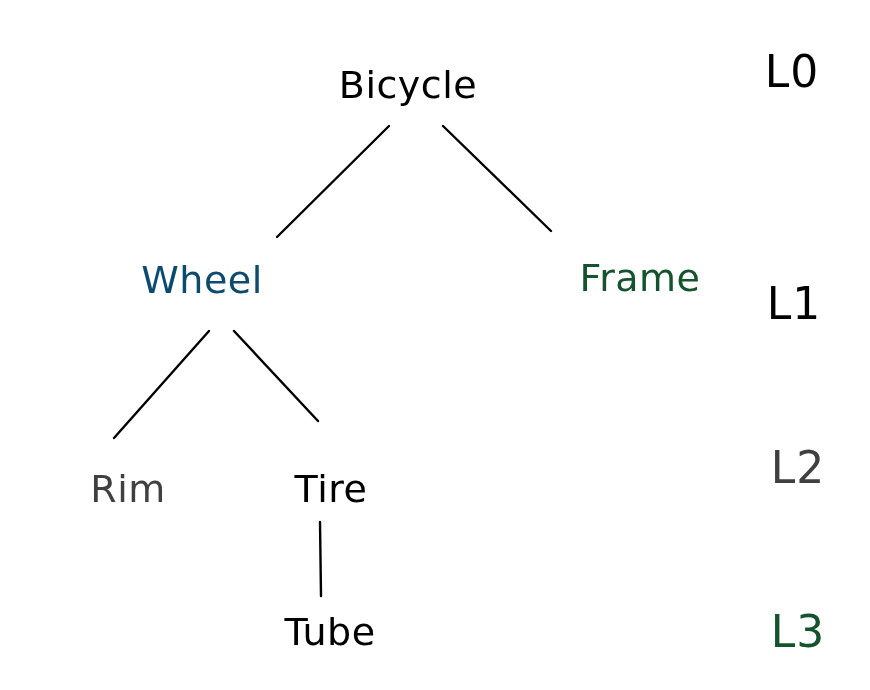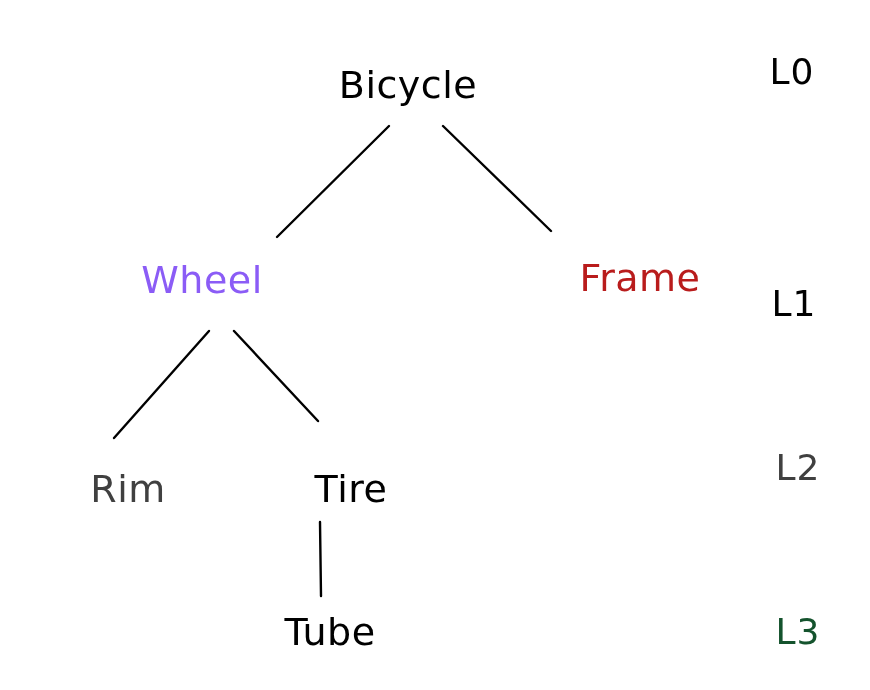--- a/index.html
+++ b/index.html
@@ -37,21 +37,21 @@
     line-height: 1;
     letter-spacing: 0.5px;
     transform: translate(-50%, -50%);
     font-weight: 400;
   }
   .level-label {
     position: absolute;
     white-space: nowrap;
     color: #000000;
     font-family: "DejaVu Sans", sans-serif;
-    font-size: 36px;
+    font-size: 44px;
     line-height: 1;
     letter-spacing: 1px;
     transform: translate(-50%, -50%);
     font-weight: 400;
   }
 </style>
 </head>
 <body style="background: rgb(255, 255, 255);">
 
 <div id="diagram-root" style="background: rgb(255, 255, 255);">
@@ -61,24 +61,24 @@
         <line x1="389" y1="126" x2="277" y2="237"></line>
         <line x1="443" y1="126" x2="551" y2="231"></line>
         <line x1="209" y1="331" x2="114" y2="438"></line>
         <line x1="234" y1="331" x2="318" y2="421"></line>
         <line x1="320" y1="522" x2="321" y2="596"></line>
       </g>
   </svg>
 
   <div id="nodes-layer">
       <div class="node-label" style="left: 408px; top: 85px; color: rgb(0, 0, 0);">Bicycle</div>
-      <div class="node-label" style="left: 202px; top: 280px; color: #8b5cf6;">Wheel</div>
-      <div class="node-label" style="left: 640px; top: 278px; color: #b91c1c;">Frame</div>
+      <div class="node-label" style="left: 202px; top: 280px; color: #0c4a6e;">Wheel</div>
+      <div class="node-label" style="left: 640px; top: 278px; color: #14532d;">Frame</div>
       <div class="node-label" style="left: 128px; top: 489px; color: #404040;">Rim</div>
-      <div class="node-label" style="left: 331px; top: 489px; color: rgb(0, 0, 0); margin-left: 20px;">Tire</div>
+      <div class="node-label" style="left: 331px; top: 489px; color: rgb(0, 0, 0);">Tire</div>
       <div class="node-label" style="left: 330px; top: 632px; color: rgb(0, 0, 0);">Tube</div>
     </div>
   <div id="levels-layer">
       <div class="level-label" style="left: 792px; top: 72px; color: rgb(0, 0, 0);">L0</div>
       <div class="level-label" style="left: 794px; top: 304px; color: rgb(0, 0, 0);">L1</div>
       <div class="level-label" style="left: 798px; top: 468px; color: #404040;">L2</div>
       <div class="level-label" style="left: 798px; top: 632px; color: #14532d;">L3</div>
     </div>
 
 </div>

